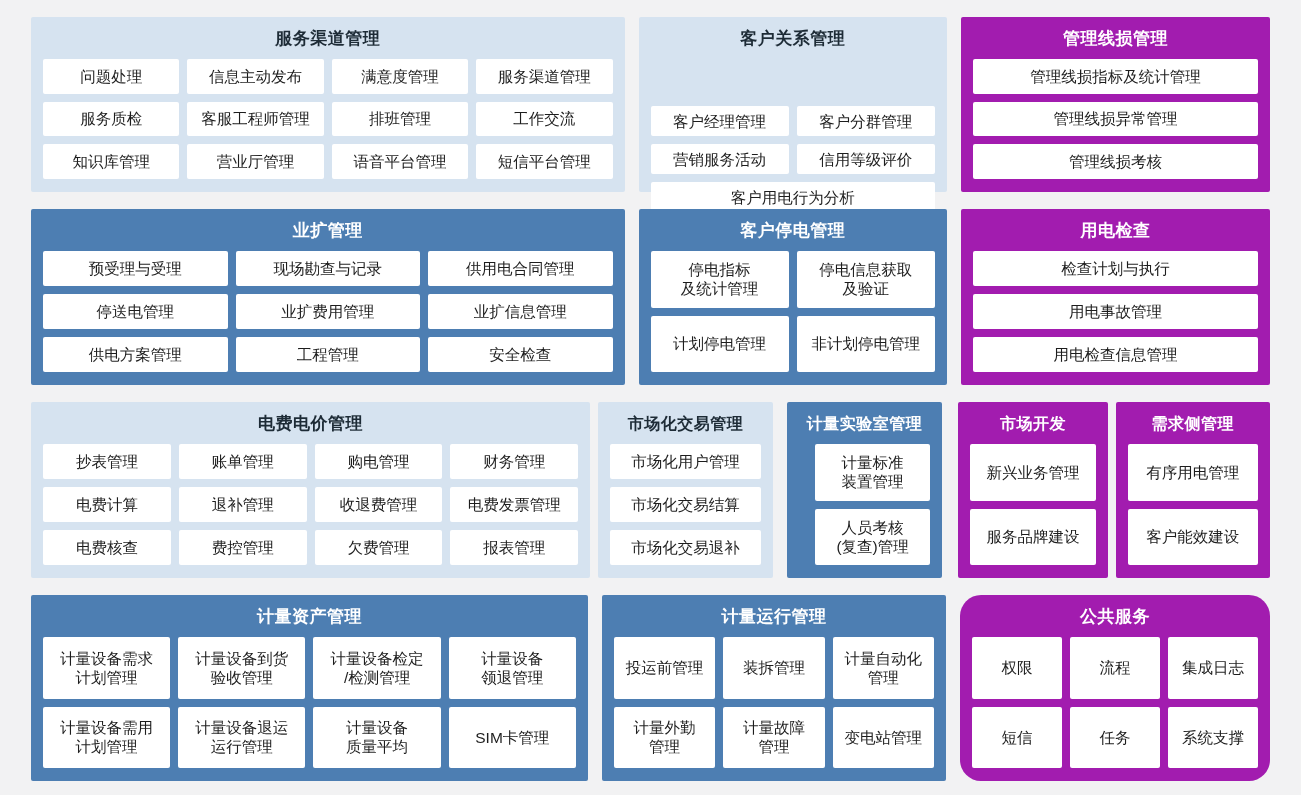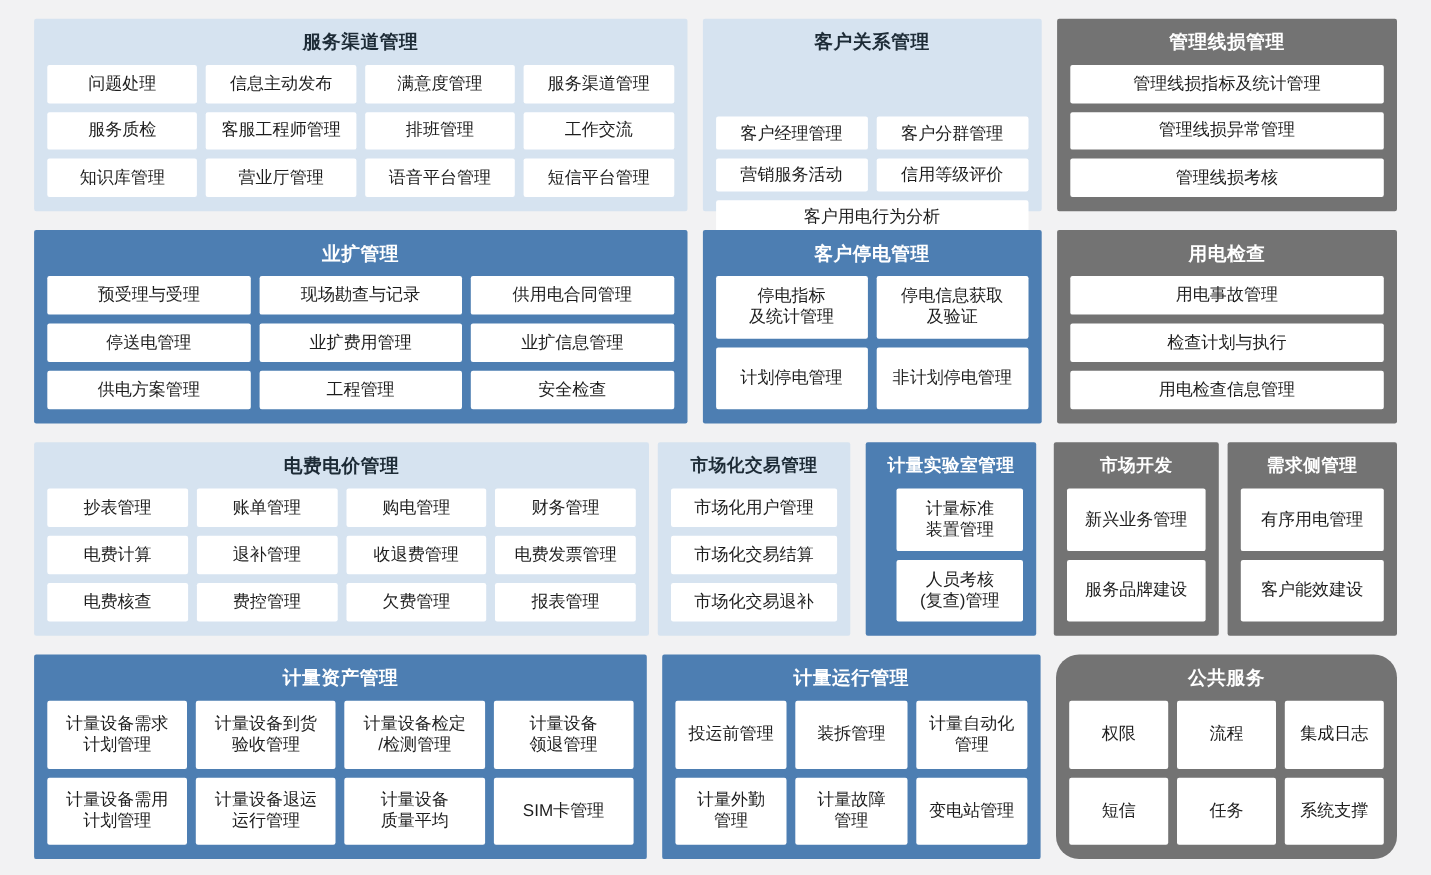--- a/index.html
+++ b/index.html
@@ -21,21 +21,21 @@
 
   
   .panel {
     border-radius: 2px;
     padding: 9px 12px 13px 12px;
     display: flex;
     flex-direction: column;
   }
   .panel.lightblue { background: #d6e3f0; }
   .panel.blue      { background: #4d7eb2; }
-  .panel.teal      { background: #737373; }
+  .panel.teal      { background: #a21caf; }
 
   .panel-title {
     text-align: center;
     font-weight: bold;
     font-size: 17px;
     line-height: 22px;
     padding: 2px 0 9px 0;
     letter-spacing: .5px;
   }
   .panel.lightblue > .panel-title { color: #1d2b36; }
@@ -178,22 +178,22 @@
         <div class="cell">停电信息获取
 及验证</div>
         <div class="cell">计划停电管理</div>
         <div class="cell">非计划停电管理</div>
       </div>
     </section>
 
     <section class="panel teal p-inspect">
       <h2 class="panel-title">用电检查</h2>
       <div class="grid">
+        <div class="cell">检查计划与执行</div>
         <div class="cell">用电事故管理</div>
-        <div class="cell">检查计划与执行</div>
         <div class="cell">用电检查信息管理</div>
       </div>
     </section>
   </div>
 
   <div class="row r3">
     <section class="panel lightblue p-tariff">
       <h2 class="panel-title">电费电价管理</h2>
       <div class="grid">
         <div class="cell">抄表管理</div>

